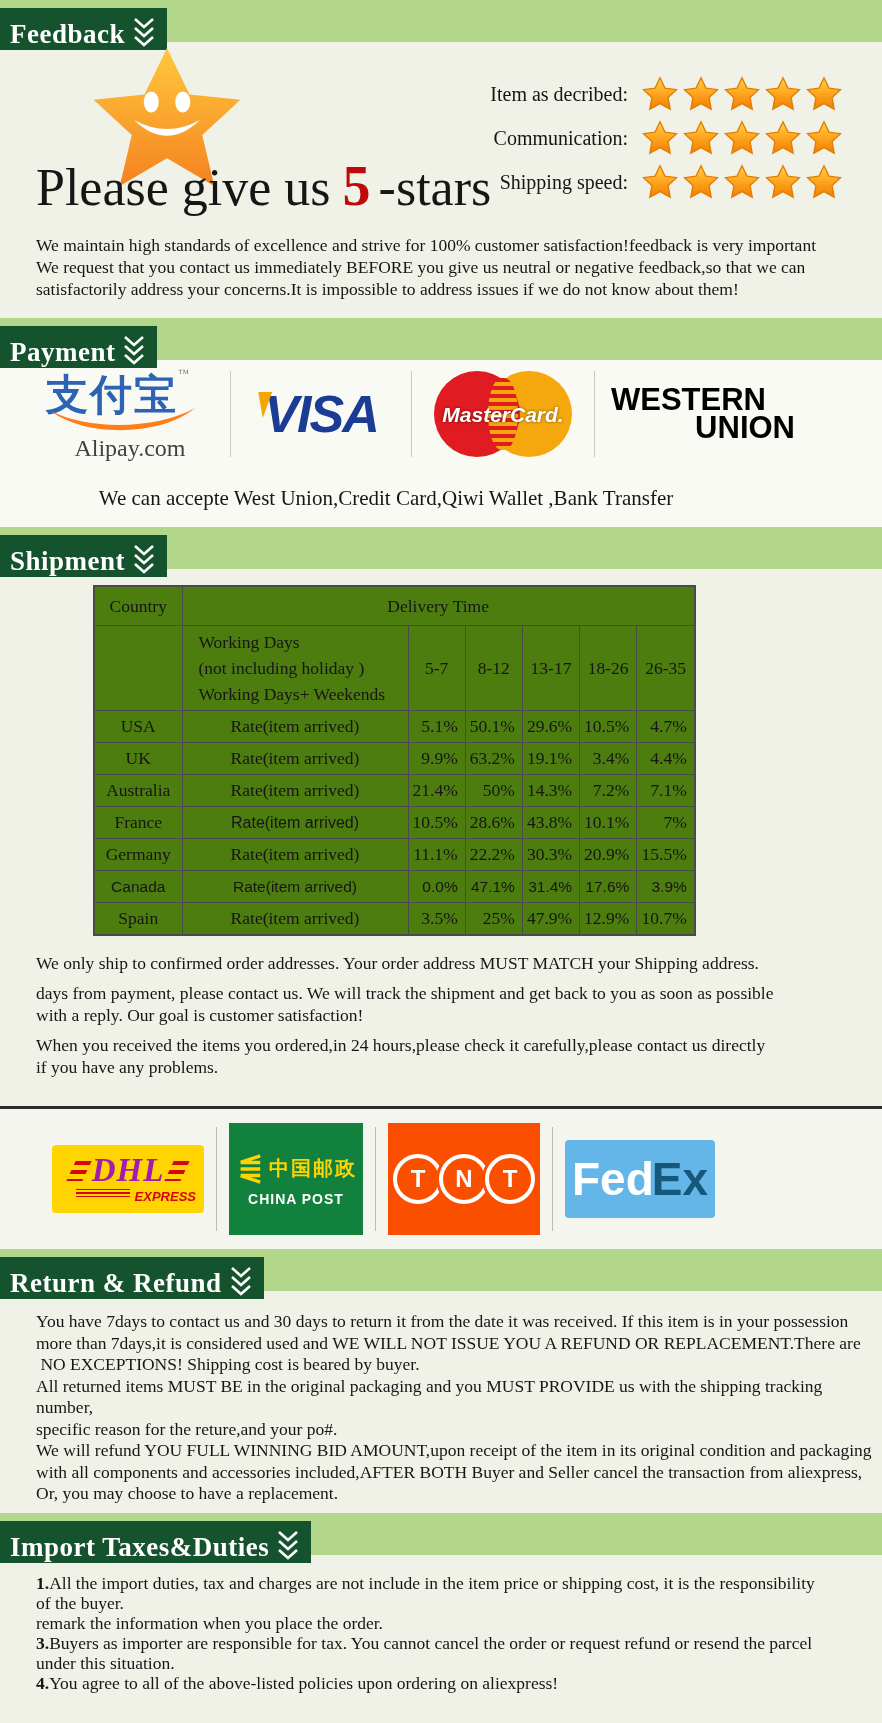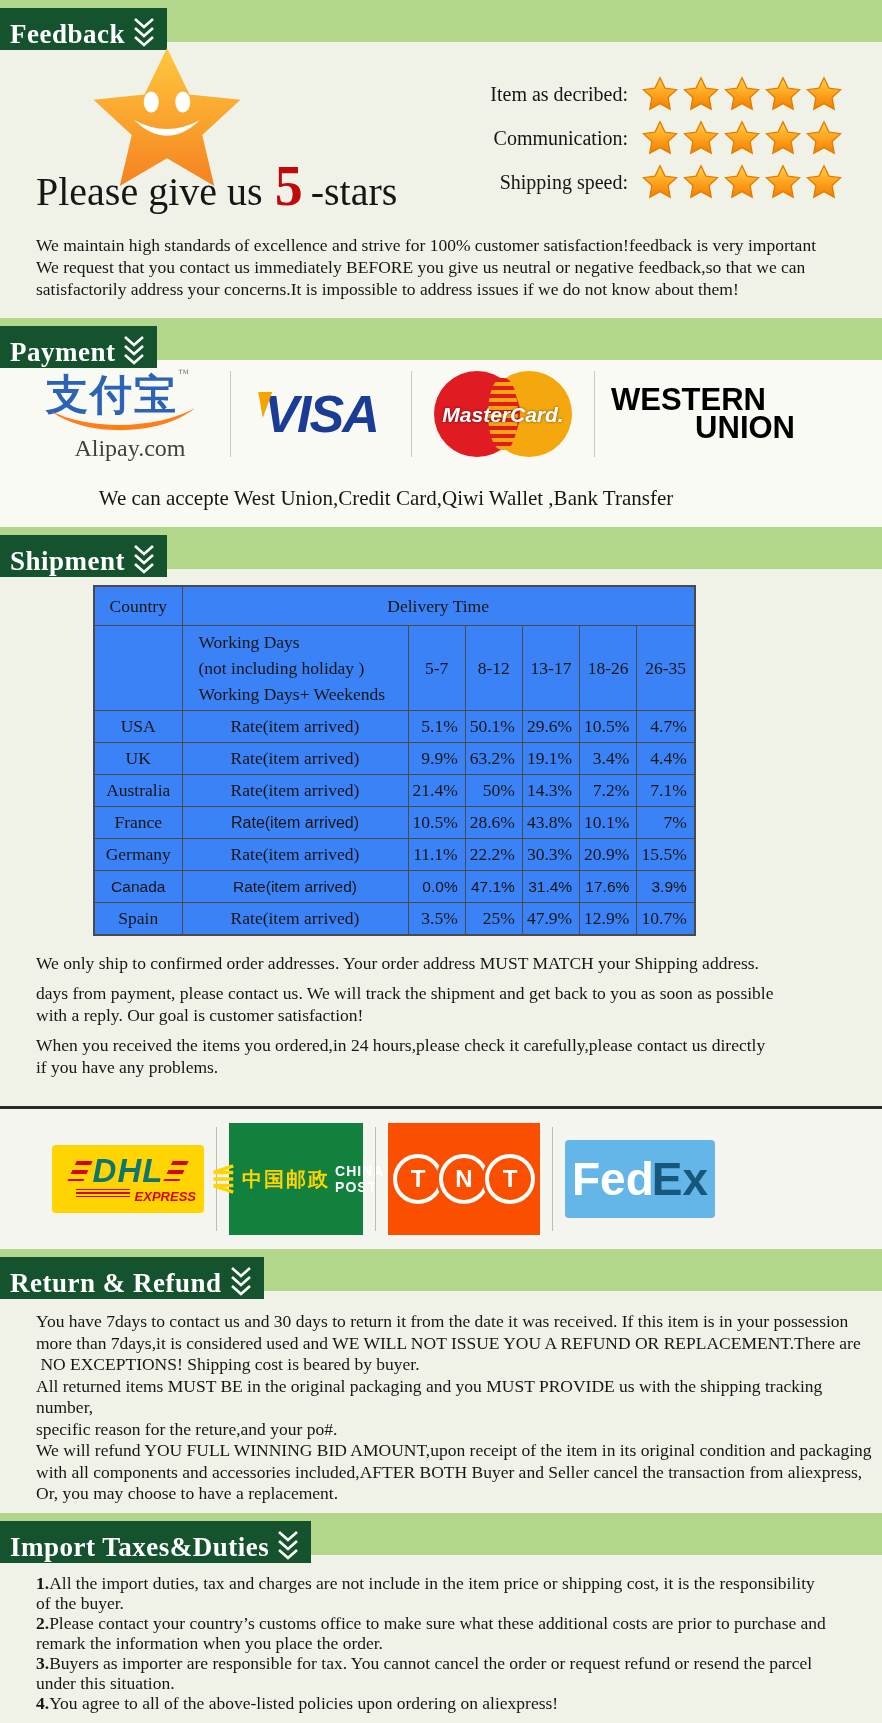--- a/index.html
+++ b/index.html
@@ -8,21 +8,21 @@
   
   .sec-header{height:42px;background:#b3d78a;position:relative;}
   .hdr-block{position:absolute;left:0;top:8px;height:100%;background:#14532d;display:flex;align-items:flex-end;padding:0 10px 0 10px;}
   .hdr-title{color:#fff;font-weight:bold;font-size:27px;letter-spacing:.5px;white-space:nowrap;}
   .chev{margin-left:6px;flex:0 0 auto;}
 
   
   .fb-content{position:relative;height:276px;}
   .smiley{position:absolute;left:92px;top:2px;}
   .giveus{position:absolute;left:36px;top:112px;white-space:nowrap;}
-  .giveus span{font-size:40px;}
+  .giveus span{font-size:52px;}
   .giveus .five{color:#c00909;font-size:56px;font-weight:bold;margin:0 8px 0 12px;}
   .ratings{position:absolute;left:436px;top:30px;}
   .rating-row{display:flex;align-items:center;height:44px;}
   .rating-label{width:192px;text-align:right;font-size:20px;margin-right:14px;}
   .rating-stars{display:flex;gap:5px;align-items:center;}
   .fb-para{position:absolute;top:192px;left:0;right:0;padding-left:36px;}
   .para-line{font-size:17.5px;line-height:22px;white-space:pre-wrap;}
 
   
   .pay-logos{display:flex;align-items:center;height:108px;background:#fafaf5;padding-left:46px;}
@@ -42,21 +42,21 @@
   .mc{position:relative;width:150px;height:96px;}
   .mc-red{position:absolute;left:6px;top:5px;width:86px;height:86px;border-radius:50%;background:#e01b22;z-index:1;}
   .mc-yellow{position:absolute;right:6px;top:5px;width:86px;height:86px;border-radius:50%;background:#f4a80e;}
   .mc-mid{position:absolute;left:60px;top:12px;width:30px;height:72px;background:repeating-linear-gradient(#e01b22 0 4px,#f4a80e 4px 8px);border-radius:45%/50%;z-index:2;}
   .mc-text{position:absolute;left:0;right:0;top:37px;text-align:center;color:#fff;font-family:"Liberation Sans",sans-serif;font-style:italic;font-weight:bold;font-size:21px;z-index:3;text-shadow:0 0 3px rgba(0,0,0,.55);}
 
   .wu{width:188px;font-family:"Liberation Sans",sans-serif;font-weight:bold;color:#000;font-size:31px;line-height:28px;letter-spacing:0;}
   .wu .wu2{text-align:right;padding-right:4px;}
 
   
-  .ship-table{border-collapse:collapse;margin:16px 0 0 93px;background:#3b82f6;border:2px solid #4a4a4a;}
+  .ship-table{border-collapse:collapse;margin:16px 0 0 93px;background:#4d7c0f;border:2px solid #4a4a4a;}
   .ship-table td{border:1px solid #4a4a4a;font-size:17.5px;text-align:center;padding:0 4px;}
   .row-head td{height:38px;}
   .wd-row td{height:84px;}
   .wd-cell{text-align:left !important;padding-left:16px !important;}
   .wd-cell div{line-height:26px;}
   .data-row td{height:31px;}
   .val-cell{text-align:right !important;padding-right:7px !important;}
   .sans{font-family:"Liberation Sans",sans-serif;font-size:16px !important;}
   .sans-row td{font-family:"Liberation Sans",sans-serif;font-size:15.5px;}
 
@@ -65,26 +65,26 @@
 
   .rule{border-top:3px solid #2b2b2b;margin-top:16px;}
 
   
   .couriers{display:flex;align-items:center;padding:14px 0 14px 52px;background:#f4f5ef;}
   .cvdiv{width:1px;height:104px;background:#bdbdb8;margin:0 12px;}
 
   .dhl{width:152px;height:68px;background:#ffd400;border-radius:4px;display:flex;flex-direction:column;justify-content:center;align-items:center;}
   .dhl-row{display:flex;align-items:center;gap:5px;}
   .dhl-dash{width:16px;height:20px;background:repeating-linear-gradient(to bottom,#d40511 0 4px,transparent 4px 9px);transform:skewX(-25deg);}
-  .dhl-text{color:#0f766e;font-family:Liberation Sans, sans-serif;font-weight:bold;font-style:italic;font-size:33px;line-height:1;letter-spacing:1px;}
+  .dhl-text{color:#a21caf;font-family:Liberation Serif, serif;font-weight:bold;font-style:italic;font-size:33px;line-height:1;letter-spacing:1px;}
   .dhl-sub{display:flex;align-items:flex-start;gap:5px;margin-top:2px;align-self:flex-end;margin-right:8px;}
   .dhl-lines{width:54px;height:8px;background:repeating-linear-gradient(to bottom,#d40511 0 1.5px,transparent 1.5px 3.5px);}
   .dhl-sub span:last-child{color:#d40511;font-family:"Liberation Sans",sans-serif;font-style:italic;font-weight:bold;font-size:13px;}
 
-  .cpost{width:134px;height:112px;background:#12813e;display:flex;flex-direction:row;align-items:center;justify-content:center;gap:5px;}
+  .cpost{width:134px;height:112px;background:#12813e;display:flex;flex-direction:column;align-items:center;justify-content:center;gap:5px;}
   .cp-row{display:flex;align-items:center;gap:6px;}
   .cp-cn{color:#ffd400;font-size:20px;font-weight:bold;letter-spacing:2px;white-space:nowrap;}
   .cp-en{color:#fff;font-family:"Liberation Sans",sans-serif;font-weight:bold;font-size:14px;letter-spacing:1px;}
 
   .tnt{width:152px;height:112px;background:#fb4f00;display:flex;align-items:center;justify-content:center;}
   .tnt-c{width:42px;height:42px;border-radius:50%;background:#fb4f00;border:4px solid #fff;box-shadow:0 0 0 3px #fb4f00;display:flex;align-items:center;justify-content:center;color:#fff;font-family:"Liberation Sans",sans-serif;font-weight:bold;font-size:24px;margin:0 -2px;}
 
   .fedex{width:150px;height:78px;background:#64b6e8;border-radius:4px;display:flex;align-items:center;justify-content:center;font-family:"Liberation Sans",sans-serif;font-weight:bold;font-size:46px;}
   .fed{color:#fff;}
   .fex{color:#16577c;margin-left:-2px;}
@@ -419,20 +419,19 @@
     <div class="hdr-block">
       <span class="hdr-title">Import Taxes&amp;Duties</span>
       <svg class="chev" width="26" height="34" viewBox="0 0 26 34">
         <path d="M4 3 L13 11 L22 3 M4 12 L13 20 L22 12 M4 21 L13 29 L22 21" fill="none" stroke="#fff" stroke-width="2.6"></path>
       </svg>
     </div>
   </div>
   <div class="imp-list">
       <div class="imp-line"><b>1.</b>All the import duties, tax and charges are not include in the item price or shipping cost, it is the responsibility</div>
       <div class="imp-line">of the buyer.</div>
-      <div class="imp-line"><b>2.</b>Please contact your country’s customs office to make sure what these additional costs are prior to purchase and</div>
       <div class="imp-line">remark the information when you place the order.</div>
       <div class="imp-line"><b>3.</b>Buyers as importer are responsible for tax. You cannot cancel the order or request refund or resend the parcel</div>
       <div class="imp-line">under this situation.</div>
       <div class="imp-line"><b>4.</b>You agree to all of the above-listed policies upon ordering on aliexpress!</div>
     </div>
 
 </div>
 
 </body></html>

